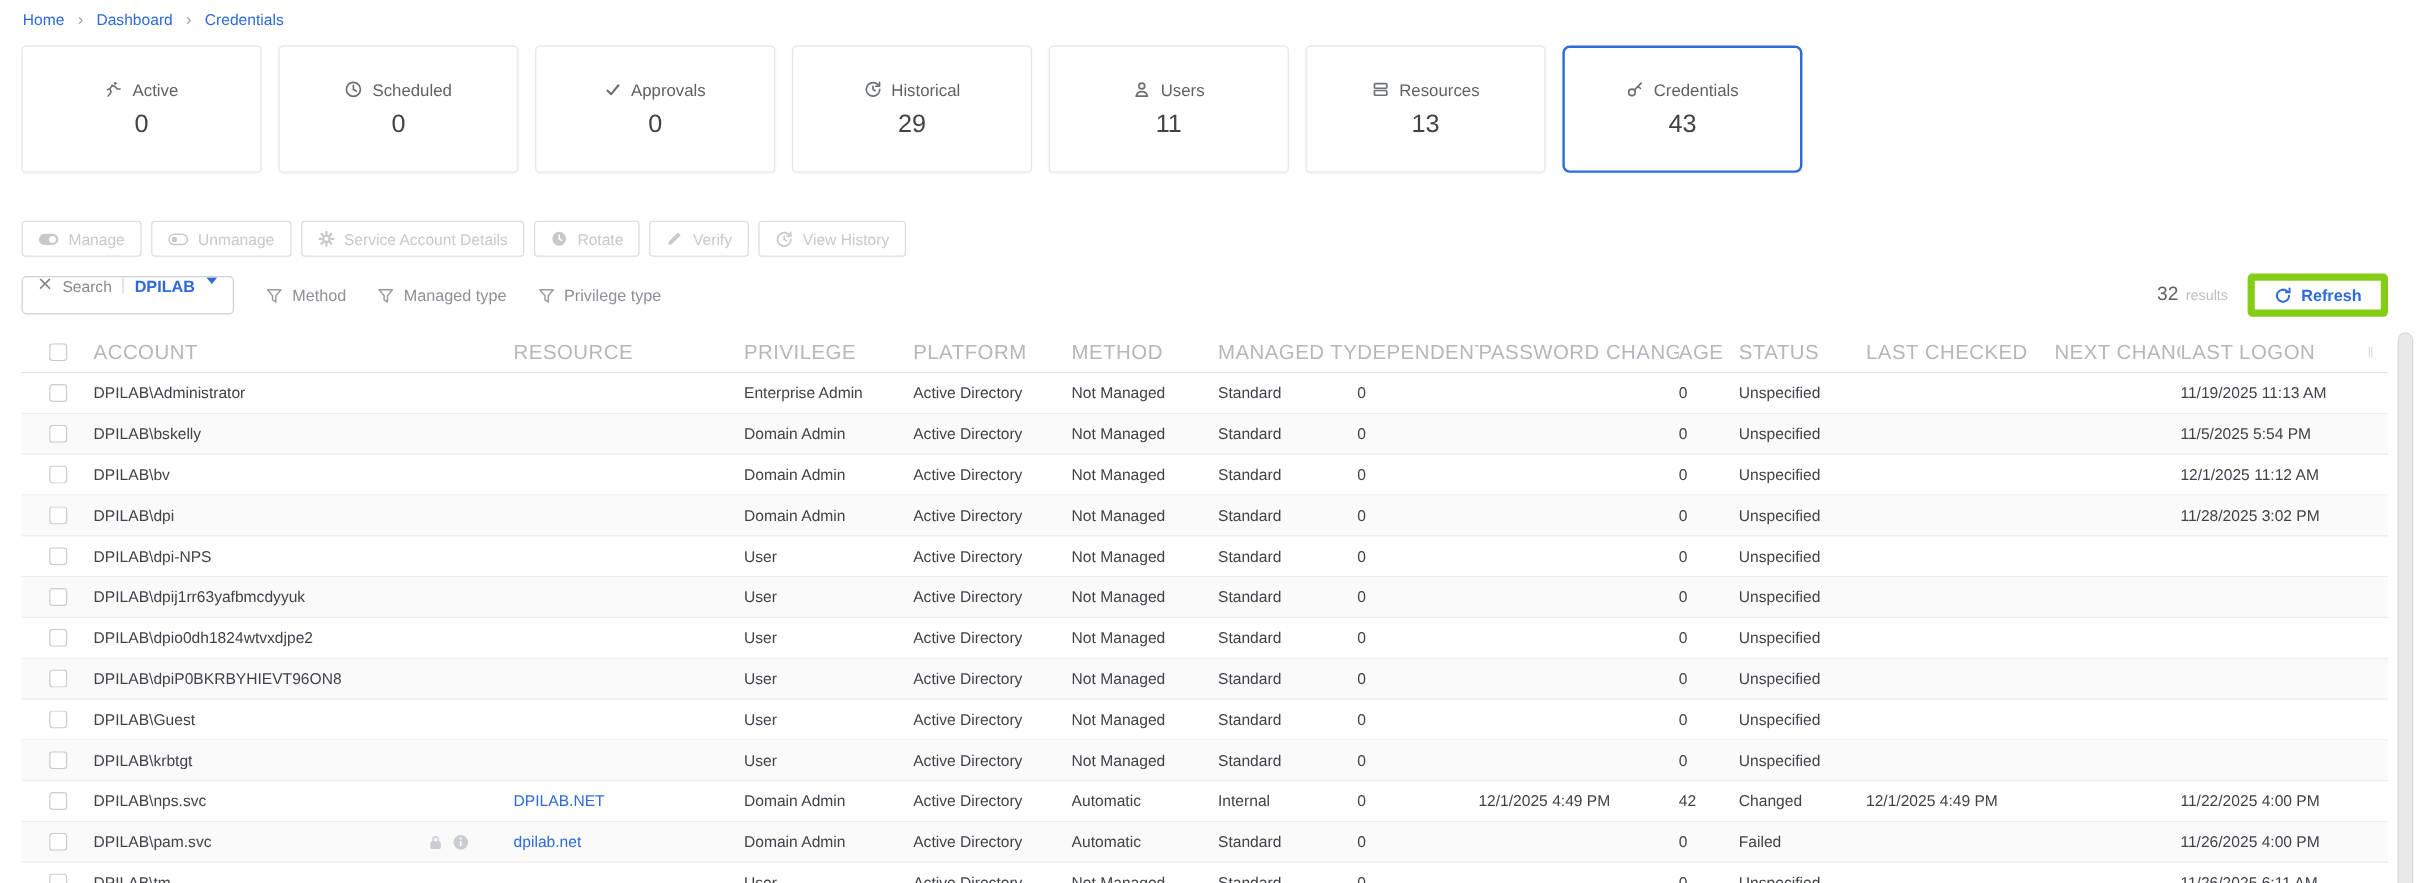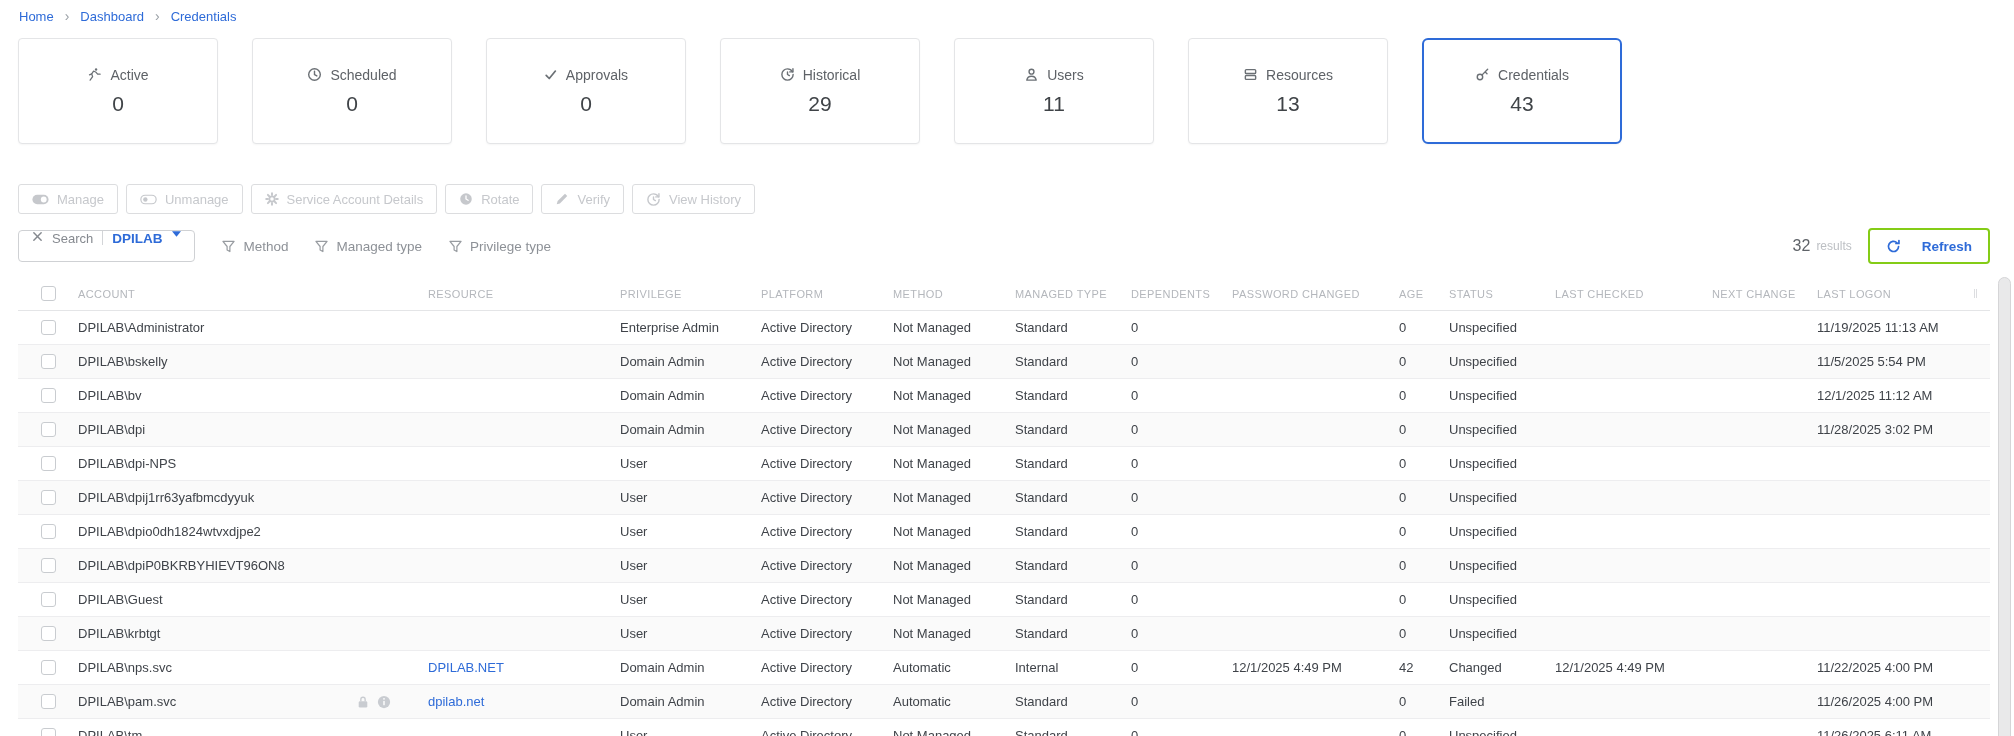--- a/index.html
+++ b/index.html
@@ -11,21 +11,21 @@
   body{
     width:2014px;height:736px;overflow:hidden;position:relative;
     background:#fff;font-family:"Liberation Sans",sans-serif;color:var(--body);
   }
   
   .breadcrumb{display:flex;align-items:flex-end;gap:11px;padding:8px 0 0 19px;font-size:13px}
   .crumb{color:var(--link);cursor:pointer;text-decoration:none}
   .crumb-sep{color:#9aa0a6;font-size:11px}
   .crumb-sep::before{content:"\203A";font-size:14px}
   
-  .cards{display:flex;gap:34px;margin:14px 18px 12px}
+  .cards{display:flex;gap:14px;margin:14px 18px 12px}
   .card{width:200px;height:106px;border:1px solid #e4e5e7;border-radius:4px;background:#fff;
     display:flex;flex-direction:column;align-items:center;justify-content:center;gap:9px;
     box-shadow:0 1px 2px rgba(0,0,0,.04);cursor:pointer}
   .card.selected{border:2px solid var(--accent);border-radius:6px}
   .card-top{display:flex;align-items:center;gap:8px;color:#5e6267;font-size:14px}
   .card-top .icon{color:#6b7075;display:flex}
   .card-value{font-size:21px;color:#3f4347}
   
   .toolbar{display:flex;gap:8px;margin:40px 18px 0}
   .tbtn{display:flex;align-items:center;gap:8px;height:30px;padding:0 13px;border:1px solid #dcdddf;
@@ -37,27 +37,27 @@
     border-radius:4px;font-size:13px;color:#85898f;background:#fff;cursor:pointer}
   .search-pill .icon{display:flex;color:#85898f}
   .pill-div{width:0;height:14px;border-left:1px solid #d3d5d8}
   .search-value{color:var(--link);font-weight:700;font-size:13.5px}
   .caret{display:flex;color:var(--link);margin-left:1px}
   .chip{display:flex;align-items:center;gap:8px;margin-left:27px;color:var(--muted);font-size:13.5px;cursor:pointer}
   .chip .icon{display:flex;color:#989ca1}
   .right-tools{margin-left:auto;display:flex;align-items:center;gap:6px}
   .results-count{font-size:16px;color:#5f6368}
   .results-label{font-size:12px;color:#bcbfc3;margin-right:10px}
-  .refresh-btn{display:flex;align-items:center;gap:21px;height:36px;padding:0 16px;border:2px solid #84cc16;
+  .refresh-btn{display:flex;align-items:center;gap:8px;height:36px;padding:0 16px;border:6px solid #84cc16;
     border-radius:4px;color:var(--link);background:#fff;font-size:13.5px;font-weight:600;cursor:pointer}
   .refresh-btn .icon{display:flex}
   
   .table{margin:15px 24px 0 18px}
   .thead{display:flex;align-items:center;height:34px;border-bottom:1px solid #e4e5e7;
-    color:var(--hdr);font-size:11px;letter-spacing:.4px}
+    color:var(--hdr);font-size:17px;letter-spacing:.4px}
   .cell{flex:0 0 auto;padding-right:10px;white-space:nowrap;overflow:hidden}
   .hcell{position:relative;cursor:pointer}
   .hcell.with-sep::before{content:"";position:absolute;left:-15px;top:50%;transform:translateY(-50%);
     width:3px;height:9px;border-left:1px solid #dcdde0;border-right:1px solid #dcdde0}
   .end-sep{width:3px;height:9px;border-left:1px solid #dcdde0;border-right:1px solid #dcdde0;margin-left:-16px}
   .row{display:flex;align-items:center;height:34px;border-bottom:1px solid #ededef;font-size:13px;color:var(--body)}
   .row:nth-child(even){background:#fafafa}
   .c-check{width:60px;padding-left:23px;display:flex;align-items:center}
   .c-account{width:350px;display:flex;align-items:center}
   .c-resource{width:192px}

